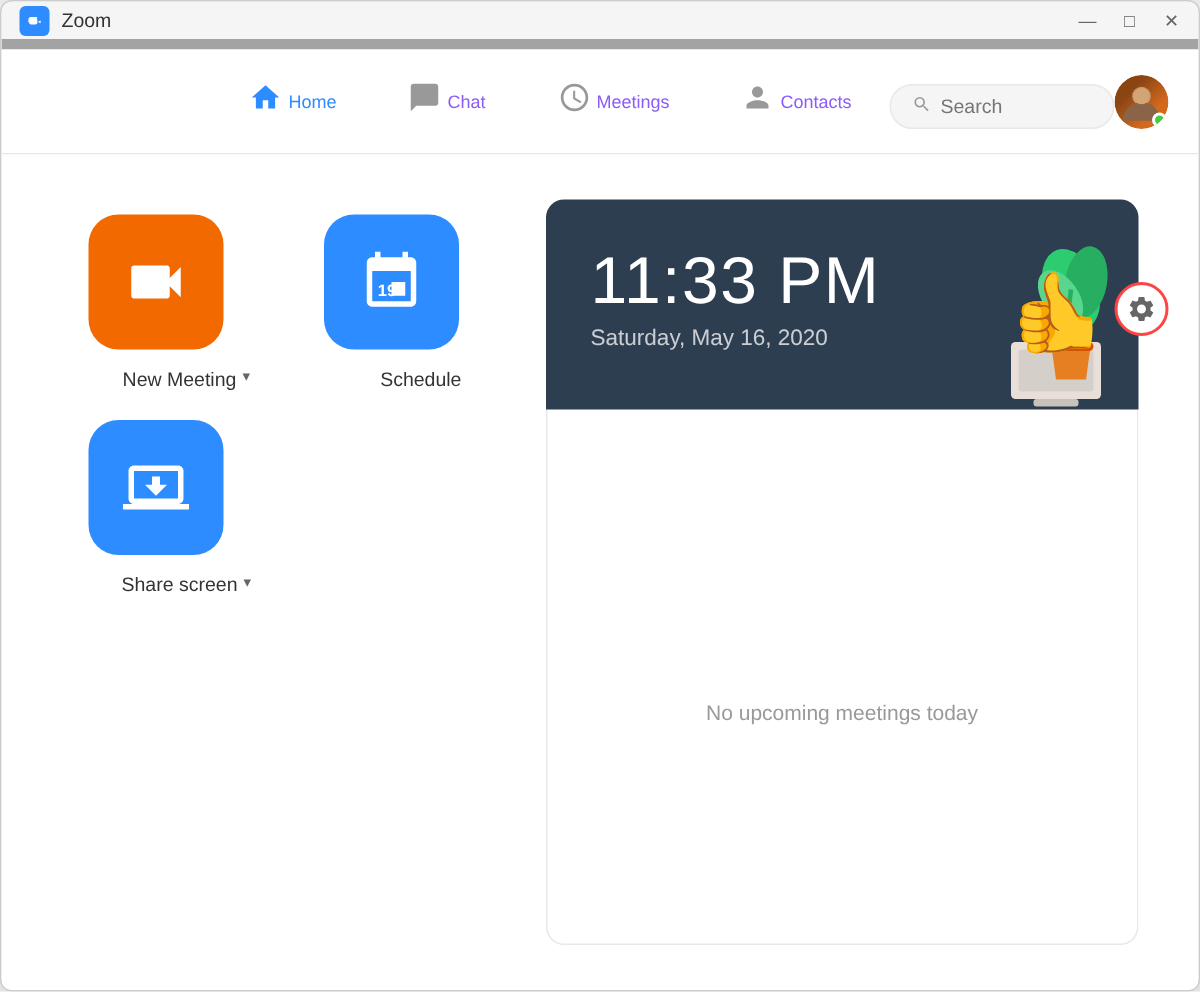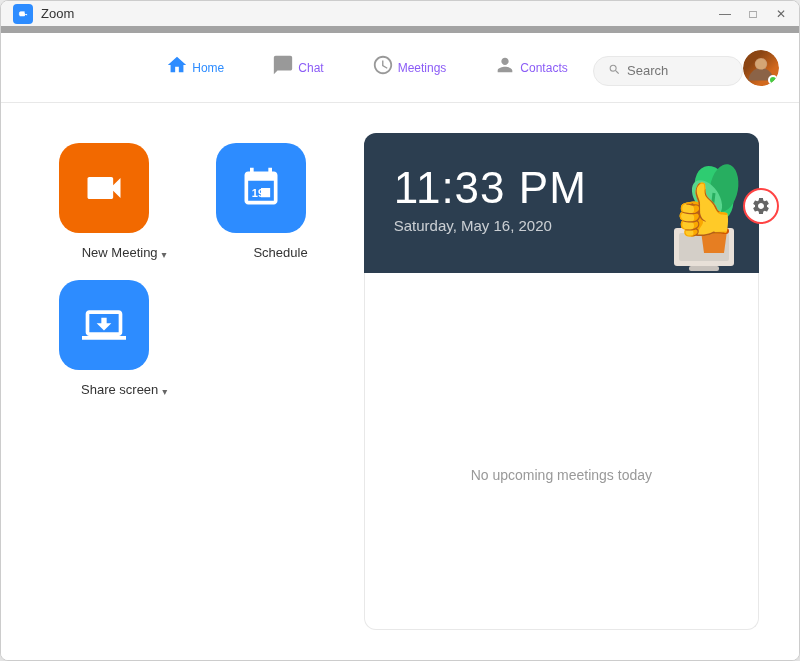--- a/index.html
+++ b/index.html
@@ -239,21 +239,21 @@
     .action-btn svg {
       width: 44px;
       height: 44px;
       fill: white;
     }
 
     .action-label {
       font-size: 13px;
       color: #333;
       display: flex;
-      align-items: flex-end;
+      align-items: flex-start;
       gap: 4px;
       padding-left: 40px;
     }
 
     .action-label .chevron {
       font-size: 10px;
       color: #666;
     }
 
     

